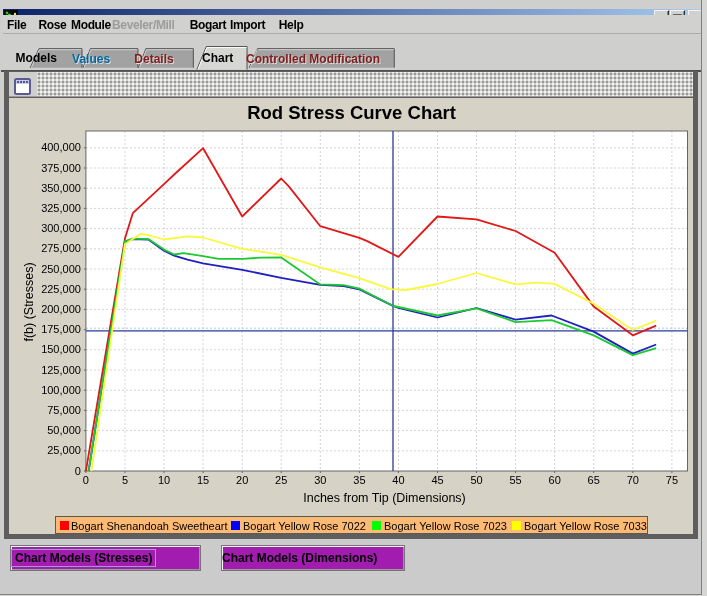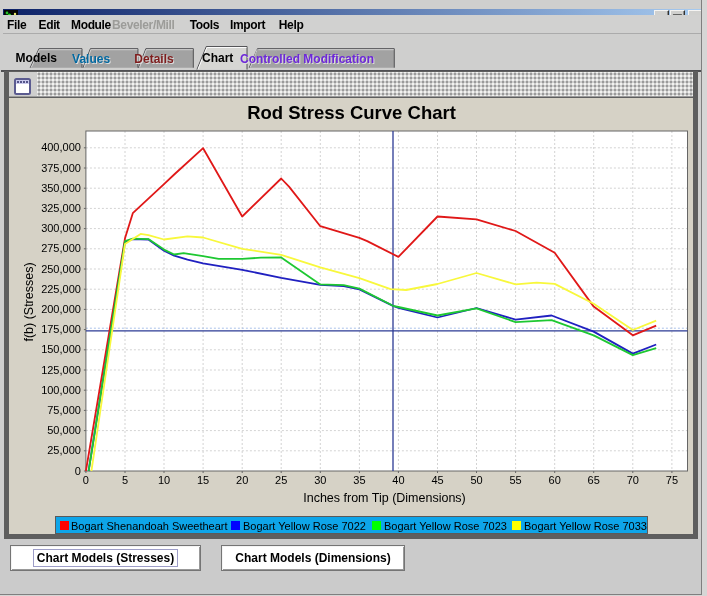--- a/index.html
+++ b/index.html
@@ -23,25 +23,25 @@
 .tabtxt{position:absolute;font-size:12px;font-weight:bold;}
 
 #frame{left:4px;top:71px;width:694px;height:468px;background:#5e5e5e;}
 #toolbar{left:9px;top:72px;width:684px;height:25px;background:#cfcfce;background-image:radial-gradient(#9a9a9a 0.75px,transparent 1px),radial-gradient(#f2f2f0 0.85px,transparent 1.05px);background-size:4px 4px;background-position:0 0,2px 2px;border-bottom:1px solid #9c9c9c;}
 #tbplain{left:9px;top:72px;width:28px;height:24px;background:#cfcfce;}
 #tbicon{left:14px;top:78px;box-sizing:border-box;width:16.5px;height:16.5px;background:#fff;border:2px solid #5b5b90;border-radius:2.5px;}
 #tbicon:before{content:"";position:absolute;left:0;top:0;width:12.5px;height:4px;background:#c9c9ec;}
 #tbicon:after{content:"";position:absolute;left:1px;top:1px;width:11px;height:1.8px;background:repeating-linear-gradient(to right,#54548a 0,#54548a 1.6px,transparent 1.6px,transparent 3.1px);}
 #chartbg{left:9px;top:98px;width:684px;height:436px;background:#d6d2c6;}
 
-#legend{left:55px;top:515.5px;width:593px;height:18px;background:#0ea5e9;border:1px solid #5a5a5a;}
+#legend{left:55px;top:515.5px;width:593px;height:18px;background:#fdba74;border:1px solid #5a5a5a;}
 .lsq{position:absolute;top:4px;width:9px;height:9px;}
 .ltx{position:absolute;top:3px;font-size:11px;color:#000;white-space:nowrap;}
 
-.bbtn{position:absolute;top:545px;height:26px;background:#ffffff;border:1px solid #757575;box-shadow:inset 1px 1px 0 #f4f4f4,inset -1px -1px 0 #999999;font-size:12px;font-weight:bold;color:#000;text-align:center;line-height:24px;}
+.bbtn{position:absolute;top:545px;height:26px;background:#a21caf;border:1px solid #757575;box-shadow:inset 1px 1px 0 #f4f4f4,inset -1px -1px 0 #999999;font-size:12px;font-weight:bold;color:#000;line-height:24px;}
 #bott{left:0;top:539px;width:702px;height:55px;background:#cbcbcb;}
 </style></head>
 <body>
 <div class="abs" id="bott"></div>
 <div class="abs" id="title">
   <div id="ticon">
     <svg width="15" height="15" viewBox="0 0 15 15">
       <circle cx="3" cy="3" r="1.4" fill="#27c427"></circle>
         <circle cx="5.5" cy="5" r="1.6" fill="#1ee01e"></circle>
       <circle cx="7" cy="7.5" r="1.4" fill="#2bd42b"></circle>
@@ -59,44 +59,44 @@
   <div class="wbtn" style="left:667.4px;"><svg width="13" height="12.5">
         <rect x="2.5" y="2.2" width="7.8" height="7.6" fill="none" stroke="#000" stroke-width="1.2"></rect>
         <rect x="2" y="1.8" width="8.8" height="2" fill="#000"></rect>
       </svg></div>
   <div class="wbtn" style="left:685px;"><svg width="13" height="12.5">
         <path d="M3 2.8 L10 10 M10 2.8 L3 10" stroke="#000" stroke-width="2.4"></path>
       </svg></div>
 </div>
 <div class="abs" id="menu">
   <span style="left:4px;">File</span>
-    <span style="left:35.5px;">Edit</span>
+    <span style="left:35.5px;">Rose</span>
     <span style="left:68px;">Module</span>
   <span style="left:109px;color:#9c9c99;">Beveler/Mill</span>
-    <span style="left:186.7px;">Tools</span>
+    <span style="left:186.7px;">Bogart</span>
   <span style="left:227px;">Import</span>
     <span style="left:275.8px;">Help</span>
 </div>
 <svg class="abs" id="tabrow" width="698" height="26" viewBox="0 0 698 26" style="left:3px;top:46px;">
   <path d="M0.4 23.5 L9.9 2.9 L56.5 2.9 L56.5 23.5" fill="#a2a2a2" stroke="#47474a" stroke-width="1"></path>
   <path d="M10.8 4 L55.9 4 M1.6 23 L10.6 3.6" stroke="#d6d6d6" stroke-width="1" fill="none"></path>
   <path d="M57.6 23.5 L65.6 2.9 L117.1 2.9 L117.1 23.5" fill="#a2a2a2" stroke="#47474a" stroke-width="1"></path>
   <path d="M66.5 4 L116.5 4 M58.8 23 L66.3 3.6" stroke="#d6d6d6" stroke-width="1" fill="none"></path>
   <path d="M117.7 23.5 L125.7 2.9 L177.1 2.9 L177.1 23.5" fill="#a2a2a2" stroke="#47474a" stroke-width="1"></path>
   <path d="M126.6 4 L176.5 4 M118.9 23 L126.4 3.6" stroke="#d6d6d6" stroke-width="1" fill="none"></path>
   <path d="M237.7 23.5 L246.6 2.9 L394.8 2.9 L394.8 23.5" fill="#a2a2a2" stroke="#47474a" stroke-width="1"></path>
   <path d="M247.5 4 L394.2 4 M238.9 23 L246.4 3.6" stroke="#d6d6d6" stroke-width="1" fill="none"></path>
   <path d="M181 25.5 L191.2 0.5 L235.3 0.5 L235.3 25.5" fill="#d6d6d3" stroke="#3f3f42" stroke-width="1"></path>
   <path d="M192.1 1.6 L234.7 1.6 M182.3 25 L191.9 1.4" stroke="#ffffff" stroke-width="1" fill="none"></path>
 </svg>
 <div class="abs tabtxt" style="left:15.6px;top:50.5px;">Models</div>
 <div class="abs tabtxt" style="left:72.1px;top:51.5px;color:#0369a1;text-shadow:1px 1px 0 #dcdcdc;">Values</div>
 <div class="abs tabtxt" style="left:134.3px;top:51.5px;color:#7f1d1d;text-shadow:1px 1px 0 #dcdcdc;">Details</div>
 <div class="abs tabtxt" style="left:202px;top:50.5px;">Chart</div>
-<div class="abs tabtxt" style="left:240px;top:51.5px;color:#6d28d9;text-shadow:1px 1px 0 #dcdcdc;">Controlled Modification</div>
+<div class="abs tabtxt" style="left:246px;top:51.5px;color:#7f1d1d;text-shadow:1px 1px 0 #dcdcdc;">Controlled Modification</div>
 <div class="abs" id="tabline"></div>
 <div class="abs" id="frame"></div>
 <div class="abs" id="toolbar"></div>
 <div class="abs" id="tbplain"></div>
 <div class="abs" id="tbicon"></div>
 <div class="abs" id="chartbg"></div>
 <svg width="707" height="596" viewBox="0 0 707 596" style="position:absolute;left:0;top:0;font-family:'Liberation Sans',sans-serif;">
 <rect x="85.9" y="131.0" width="601.6" height="340.0" fill="#ffffff" stroke="none"></rect>
 <g stroke="#d3d3d3" stroke-width="1" stroke-dasharray="2,2" fill="none">
       <line x1="125.0" y1="131.0" x2="125.0" y2="471.0"></line>

